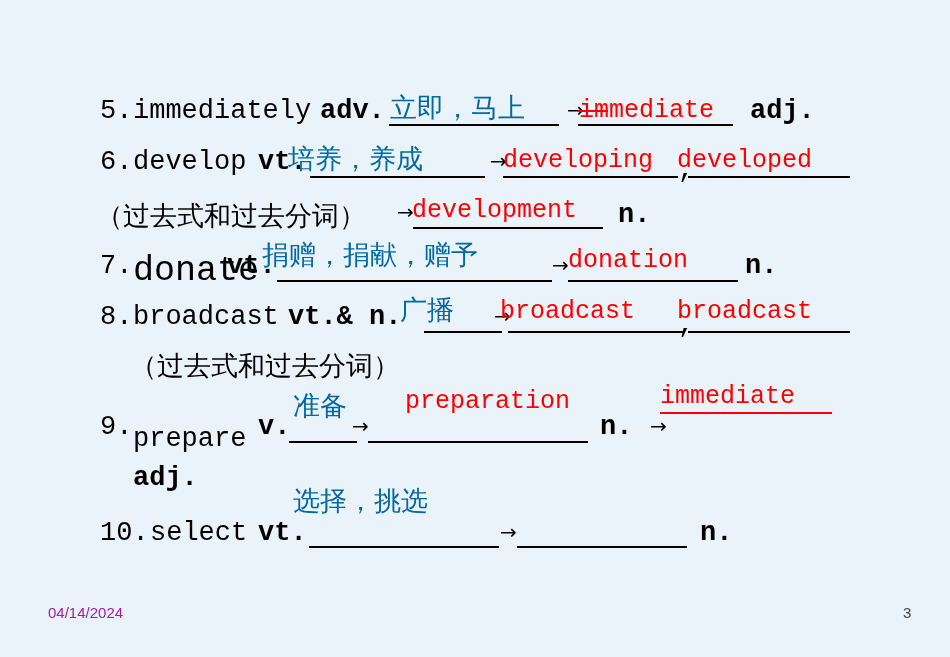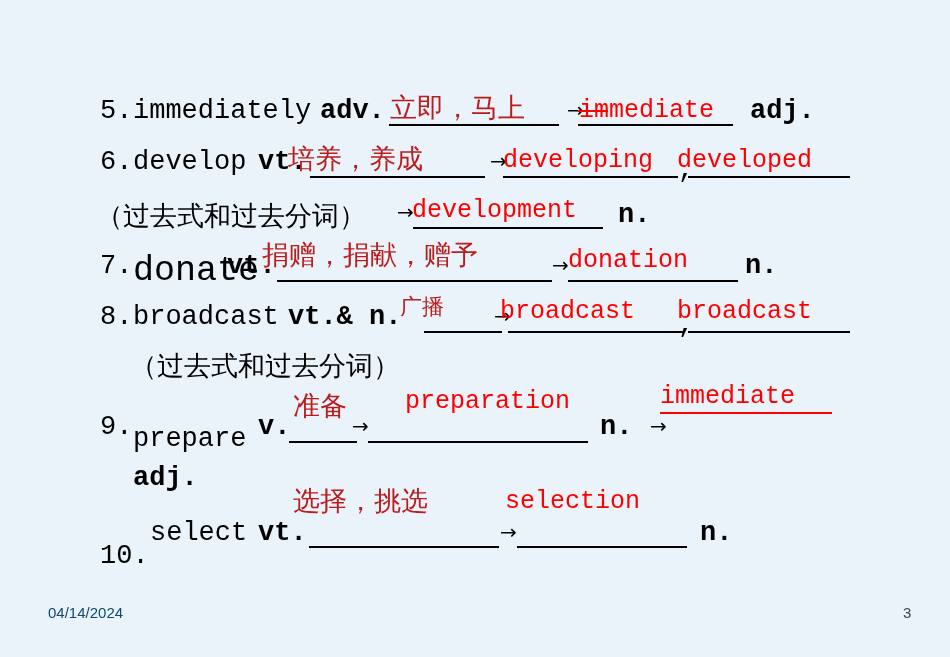--- a/index.html
+++ b/index.html
@@ -31,21 +31,21 @@
     font-family: "Liberation Mono", monospace;
     font-weight: bold;
     color: #000;
   }
   .cn {
     font-family: "DejaVu Sans", sans-serif;
     color: #000;
   }
   .red-cn {
     font-family: "DejaVu Sans", sans-serif;
-    color: #b91c1c;
+    color: #0369a1;
     text-align: center;
   }
   .red-mono {
     font-family: "Liberation Mono", monospace;
     color: #ff0000;
   }
   .ul {
     border-bottom: 2px solid #000;
   }
   .ul-red {
@@ -62,21 +62,21 @@
     color: #000;
     font-size: 20px;
     line-height: 1;
   }
   .footer-date {
     position: absolute;
     left: 48px;
     top: 604px;
     font-family: "Liberation Sans", sans-serif;
     font-size: 15px;
-    color: #0c4a6e;
+    color: #a21caf;
   }
   .footer-page {
     position: absolute;
     left: 903px;
     top: 604px;
     font-family: "Liberation Sans", sans-serif;
     font-size: 15px;
     color: #444;
   }
 </style>
@@ -121,21 +121,21 @@
   <span class="abs red-cn" style="left:262px; top:237px; font-size:27px;">捐赠，捐献，赠予</span>
   <span class="arrow" style="left:552px; top:255px;">→</span>
   <div class="abs ul" style="left:568px; top:280px; width:170px; height:0;"></div>
   <span class="abs red-mono" style="left:568px; top:246px; font-size:25px;">donation</span>
   <span class="abs mono-b" style="left:745px; top:251px; font-size:27px;">n.</span>
 
   <span class="abs mono" style="left:100px; top:302px; font-size:27px;">8.</span>
   <span class="abs mono" style="left:133px; top:302px; font-size:27px;">broadcast</span>
   <span class="abs mono-b" style="left:288px; top:302px; font-size:27px;">vt.&amp; n.</span>
   <div class="abs ul" style="left:424px; top:331px; width:78px; height:0;"></div>
-  <span class="abs red-cn" style="left:400px; top:292px; font-size:22px;">广播</span>
+  <span class="abs red-cn" style="left:400px; top:292px; font-size:27px;">广播</span>
   <span class="arrow" style="left:494px; top:306px;">→</span>
   <div class="abs ul" style="left:508px; top:331px; width:175px; height:0;"></div>
   <span class="abs red-mono" style="left:500px; top:297px; font-size:25px;">broadcast</span>
   <span class="abs mono" style="left:678px; top:310px; font-size:27px;">,</span>
   <div class="abs ul" style="left:688px; top:331px; width:162px; height:0;"></div>
   <span class="abs red-mono" style="left:677px; top:297px; font-size:25px;">broadcast</span>
 
   <span class="abs cn" style="left:130px; top:348px; font-size:27px;">（过去式和过去分词）</span>
 
   <span class="abs mono" style="left:100px; top:412px; font-size:27px;">9.</span>
@@ -146,22 +146,21 @@
   <span class="arrow" style="left:352px; top:416px;">→</span>
   <div class="abs ul" style="left:368px; top:441px; width:220px; height:0;"></div>
   <span class="abs red-mono" style="left:405px; top:387px; font-size:25px;">preparation</span>
   <span class="abs mono-b" style="left:600px; top:412px; font-size:27px;">n.</span>
   <span class="arrow" style="left:650px; top:416px;">→</span>
   <div class="abs ul-red" style="left:660px; top:412px; width:172px; height:0;"></div>
   <span class="abs red-mono" style="left:660px; top:382px; font-size:25px;">immediate</span>
   <span class="abs mono-b" style="left:133px; top:463px; font-size:27px;">adj.</span>
 
   <span class="abs red-cn" style="left:293px; top:483px; font-size:27px;">选择，挑选</span>
-  <span class="abs red-mono" style="left:505px; top:487px; font-size:25px;">selection</span>
-  <span class="abs mono" style="left:100px; top:518px; font-size:27px;margin-top:23px;">10.</span>
+  <span class="abs mono" style="left:100px; top:518px; font-size:27px;">10.</span>
   <span class="abs mono" style="left:150px; top:518px; font-size:27px;">select</span>
   <span class="abs mono-b" style="left:258px; top:518px; font-size:27px;">vt.</span>
   <div class="abs ul" style="left:309px; top:546px; width:190px; height:0;"></div>
   <span class="arrow" style="left:500px; top:522px;">→</span>
   <div class="abs ul" style="left:517px; top:546px; width:170px; height:0;"></div>
   <span class="abs mono-b" style="left:700px; top:518px; font-size:27px;">n.</span>
 
   <span class="footer-date">04/14/2024</span>
   <span class="footer-page">3</span>
 </div>

